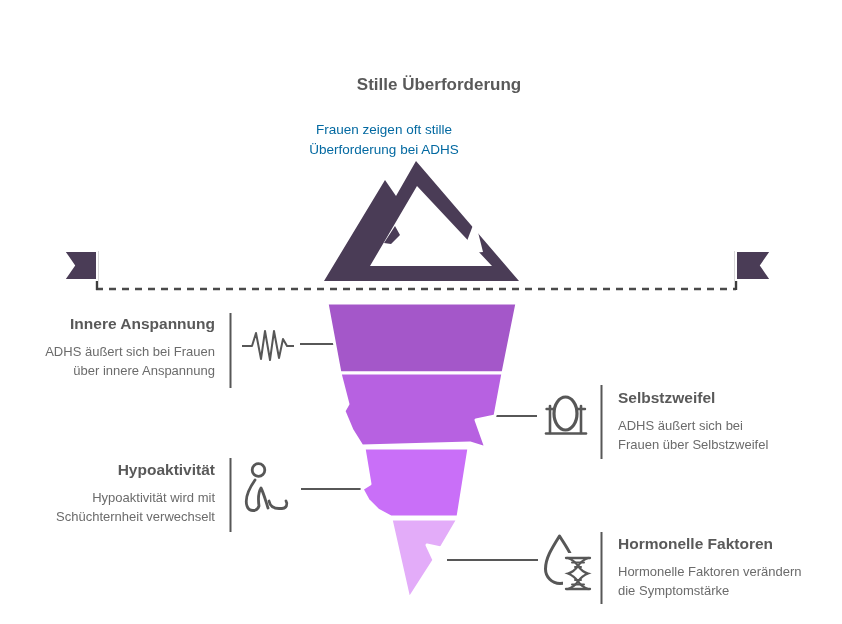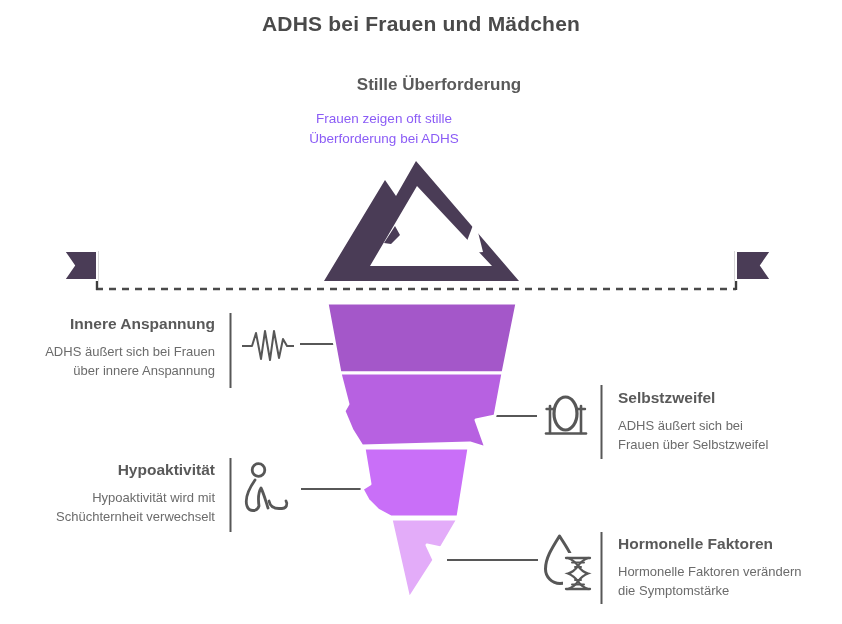--- a/index.html
+++ b/index.html
@@ -10,22 +10,22 @@
   .canvas svg{position:absolute;inset:0;}
   .main-title{
     position:absolute;top:12px;left:0;width:842px;text-align:center;
     font-size:21px;font-weight:700;color:#4a4a4a;letter-spacing:.2px;
   }
   .surface-title{
     position:absolute;top:75px;left:0;width:842px;text-align:center;
     font-size:17px;font-weight:700;color:#595959;padding-left:18px;
   }
   .surface-desc{
-    position:absolute;top:109px;left:0;width:768px;text-align:center;
-    font-size:13.5px;color:#8b5cf6;line-height:1.5;white-space:pre-line;
+    position:absolute;top:120px;left:0;width:768px;text-align:center;
+    font-size:13.5px;color:#0369a1;line-height:1.5;white-space:pre-line;
   }
   .side-block{position:absolute;width:238px;}
   .side-block.left{text-align:right;}
   .side-block.right{text-align:left;}
   .side-title{font-size:15.5px;font-weight:700;color:#595959;}
   .side-desc{
     margin-top:9px;font-size:13px;color:#6b6b6b;line-height:1.48;
     white-space:pre-line;
   }
   .pos-innere{top:315px;right:627px;}
@@ -108,21 +108,20 @@
         <path d="M568,558 C580,562 576,570 588,573.5 C576,578 580,585 568,589"></path>
         <path d="M588,558 C576,562 580,570 568,573.5 C580,578 576,585 588,589"></path>
         <line x1="572" y1="562.5" x2="584" y2="562.5" stroke-width="2"></line>
         <line x1="575" y1="567" x2="581" y2="567" stroke-width="2"></line>
         <line x1="575" y1="580" x2="581" y2="580" stroke-width="2"></line>
         <line x1="572" y1="584.5" x2="584" y2="584.5" stroke-width="2"></line>
       </g>
     </g>
   </svg>
 
-  <div class="main-title">ADHS bei Frauen und Mädchen</div>
 
   <div>
     <div class="surface-title">Stille Überforderung</div>
     <div class="surface-desc">Frauen zeigen oft stille
 Überforderung bei ADHS</div>
   </div>
 
   <div class="side-block left pos-innere">
     <div class="side-title">Innere Anspannung</div>
     <div class="side-desc">ADHS äußert sich bei Frauen

